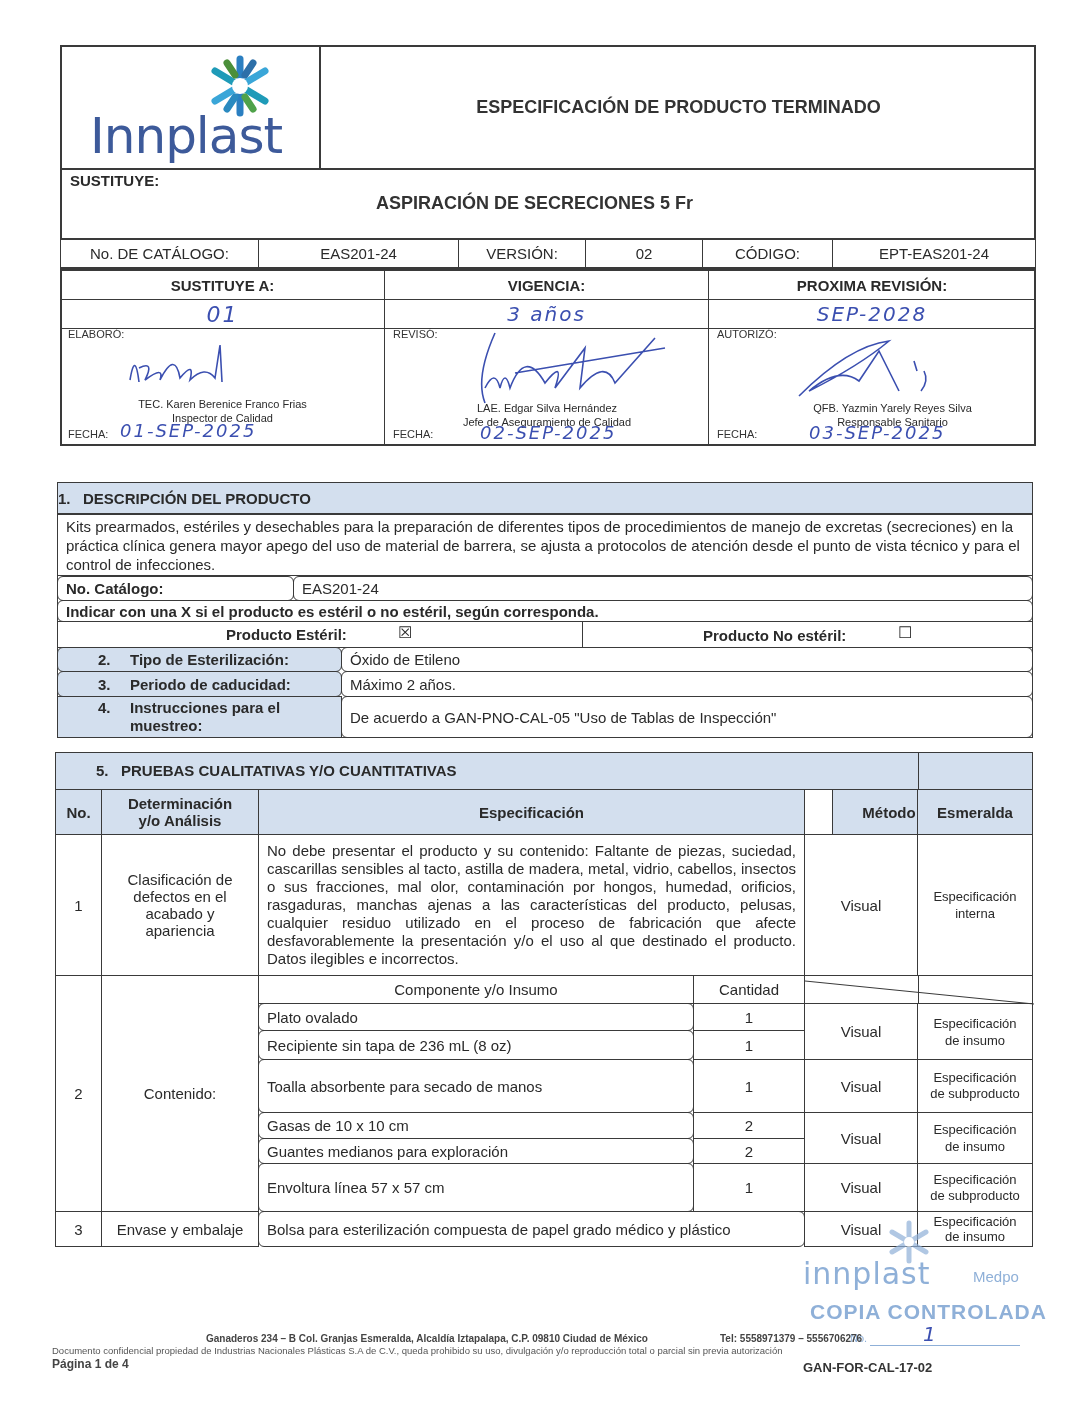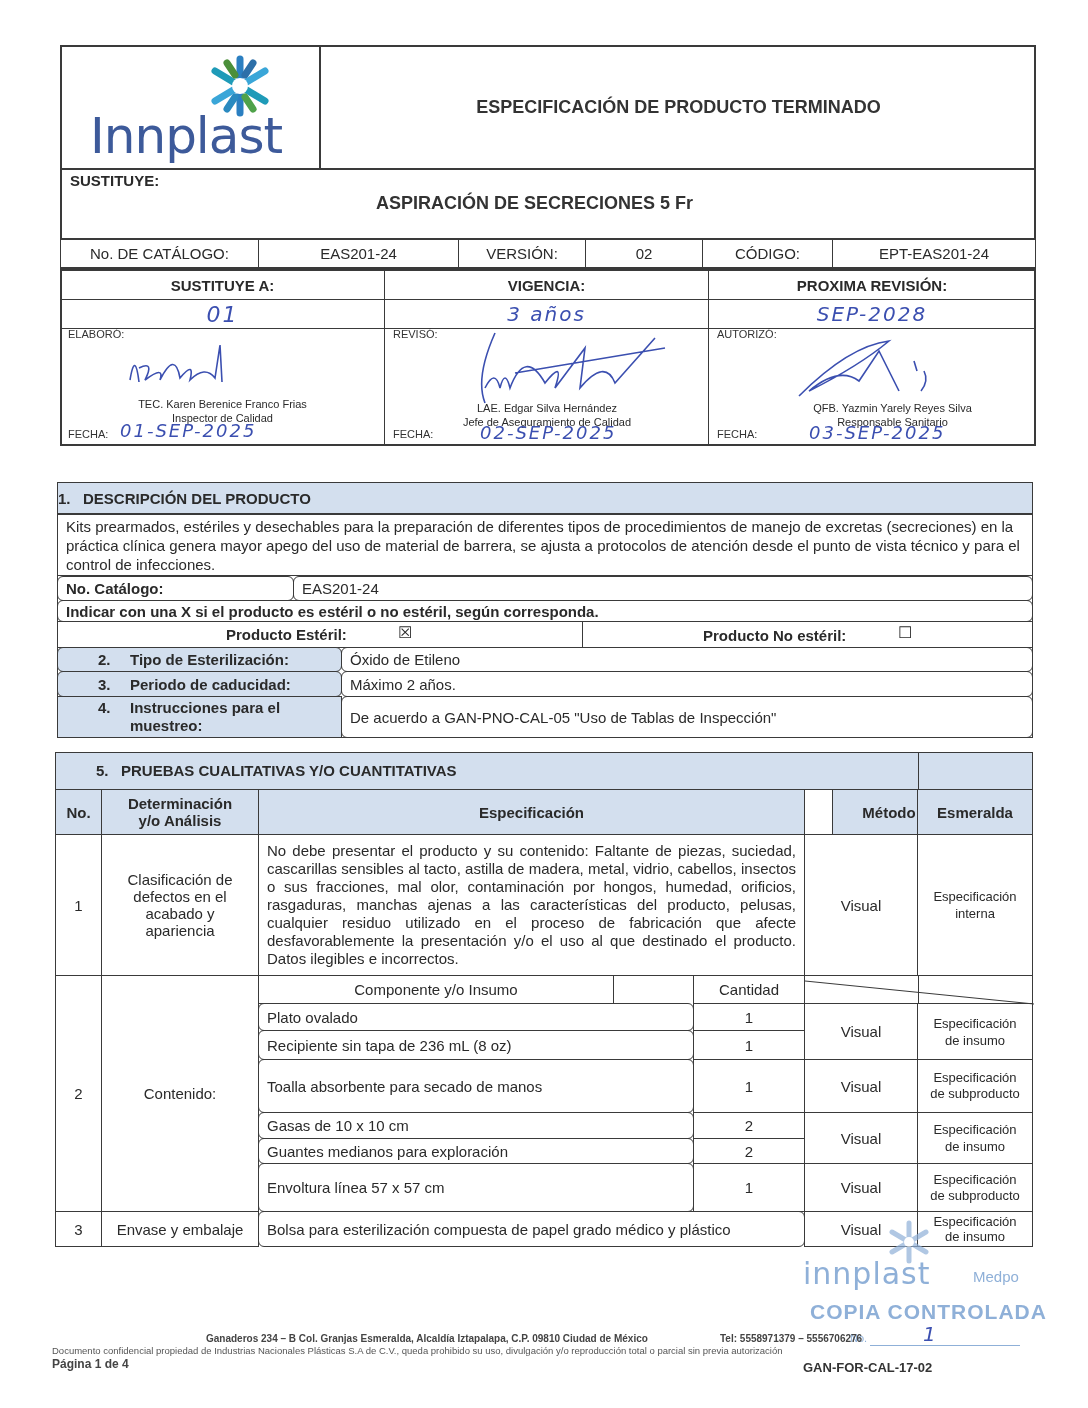--- a/index.html
+++ b/index.html
@@ -146,21 +146,21 @@
 
 <div class="cell" style="left:55px;top:834px;width:47px;height:142px;">1</div>
 <div class="cell wrapc" style="left:101px;top:834px;width:158px;height:142px;padding:0 18px;">Clasificación de defectos en el acabado y apariencia</div>
 <div class="cell" style="left:258px;top:834px;width:547px;height:142px;padding:4px 8px;line-height:18px;text-align:justify;justify-content:flex-start;">No debe presentar el producto y su contenido: Faltante de piezas, suciedad, cascarillas sensibles al tacto, astilla de madera, metal, vidrio, cabellos, insectos o sus fracciones, mal olor, contaminación por hongos, humedad, orificios, rasgaduras, manchas ajenas a las características del producto, pelusas, cualquier residuo utilizado en el proceso de fabricación que afecte desfavorablemente la presentación y/o el uso al que destinado el producto. Datos ilegibles e incorrectos.</div>
 <div class="cell" style="left:804px;top:834px;width:114px;height:142px;">Visual</div>
 <div class="cell wrapc sm" style="left:917px;top:834px;width:116px;height:142px;padding:0 10px;font-size:13px;">Especificación interna</div>
 
 <div class="cell" style="left:55px;top:975px;width:47px;height:237px;">2</div>
 <div class="cell" style="left:101px;top:975px;width:158px;height:237px;">Contenido:</div>
 
-<div class="cell" style="left:258px;top:975px;width:356px;height:29px;">Componente y/o Insumo</div>
+<div class="cell" style="left:258px;top:975px;width:436px;height:29px;">Componente y/o Insumo</div>
 <div class="cell" style="left:693px;top:975px;width:112px;height:29px;">Cantidad</div>
 <div class="abs" style="left:804px;top:975px;width:229px;height:29px;border:1px solid #3a3a3a;">
   <svg width="229" height="29" style="position:absolute;left:0;top:0;">
     <line x1="0" y1="5" x2="229" y2="28" stroke="#3a3a3a" stroke-width="1"></line>
   </svg>
   <div class="abs" style="left:113px;top:0;width:1px;height:27px;background:#3a3a3a;"></div>
 </div>
 
 <div class="cell left" style="left:258px;top:1003px;width:436px;height:28px;">Plato ovalado</div>
 <div class="cell" style="left:693px;top:1003px;width:112px;height:28px;">1</div>

